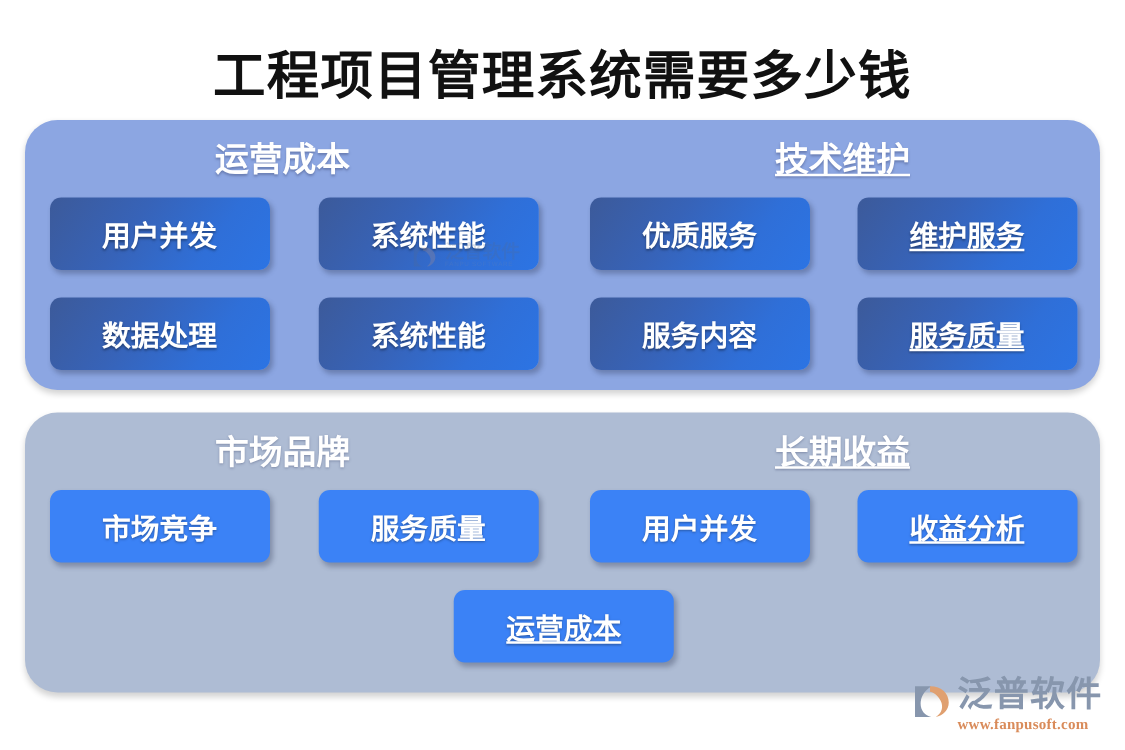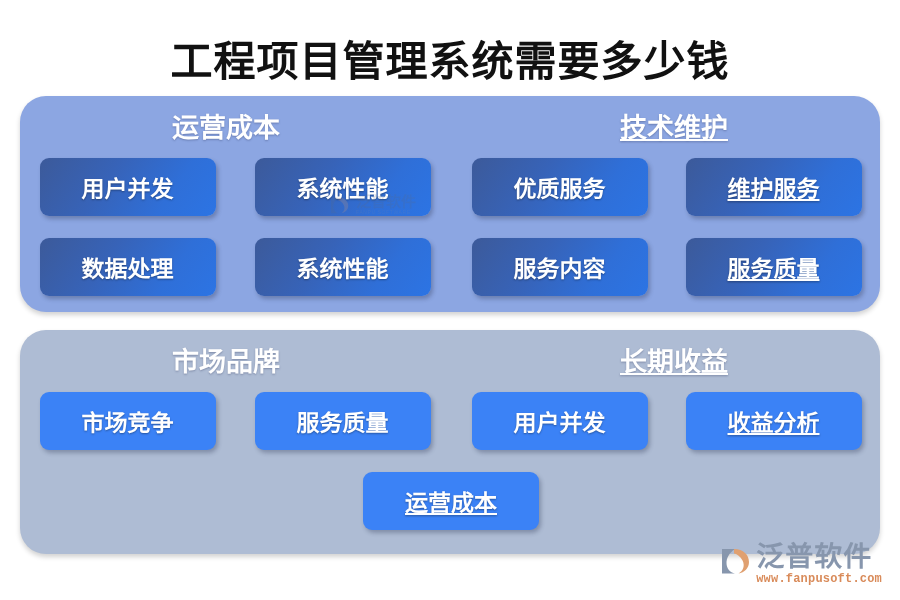--- a/index.html
+++ b/index.html
@@ -193,21 +193,21 @@
     font-weight: 700;
     color: #8796ad;
     font-family: "Liberation Serif", "DejaVu Serif", serif;
     letter-spacing: 1px;
     white-space: nowrap;
   }
   .brand-url {
     font-size: 12px;
     line-height: 14px;
     color: #d98b5a;
-    font-family: Liberation Mono, monospace;
+    font-family: Liberation Serif, serif;
     letter-spacing: 0.2px;
     font-weight: 700;
     white-space: nowrap;
   }
 </style>
 </head>
 <body>
 
 <div id="page">
 

